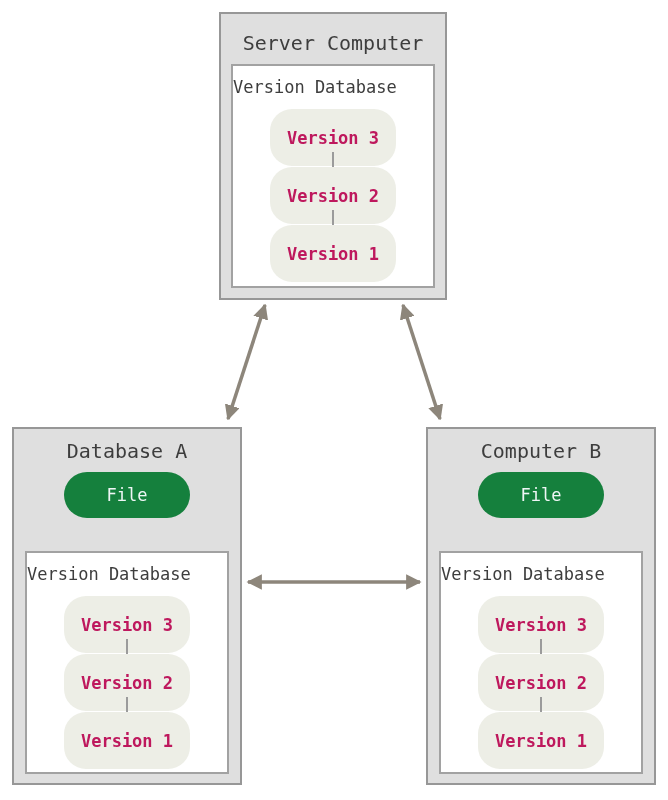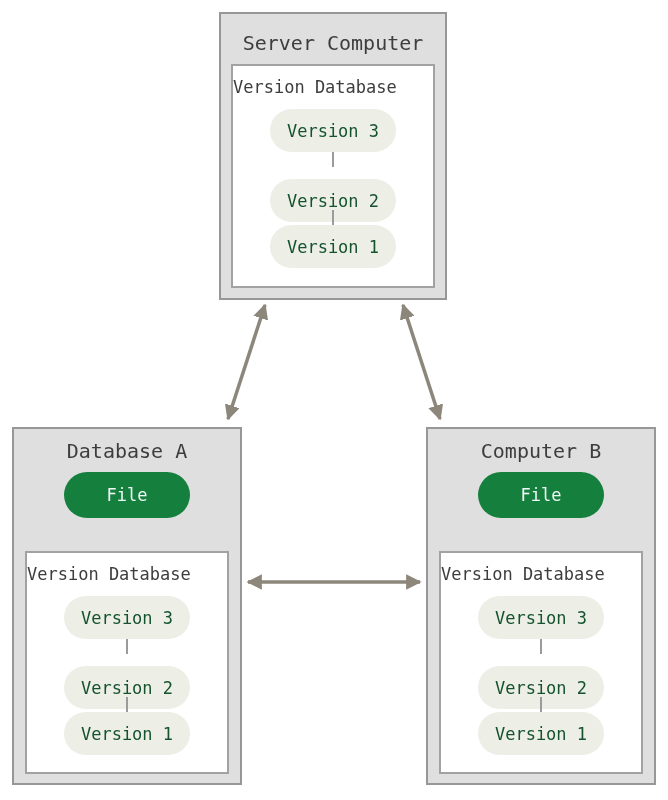--- a/index.html
+++ b/index.html
@@ -47,32 +47,33 @@
     margin-top: 11px;
     font-size: 17px;
     color: #3d3d3d;
     white-space: nowrap;
   }
   .pill {
     position: absolute;
     left: 50%;
     transform: translateX(-50%);
     width: 126px;
-    height: 43px;
+    height: 57px;
     border-radius: 22px;
     background: #edeee6;
-    color: #14532d;
+    color: #be185d;
     font-size: 17px;
     display: flex;
     align-items: center;
     justify-content: center;
     white-space: nowrap;
+    font-weight: bold;
   }
   .pill-1 { top: 43px; }
-  .pill-2 { top: 113px; }
+  .pill-2 { top: 101px; }
   .pill-3 { top: 159px; }
   .pill-connector {
     position: absolute;
     left: 50%;
     transform: translateX(-50%);
     width: 2px;
     height: 15px;
     background: #9b9b9b;
   }
   .conn-1 { top: 86px; }

